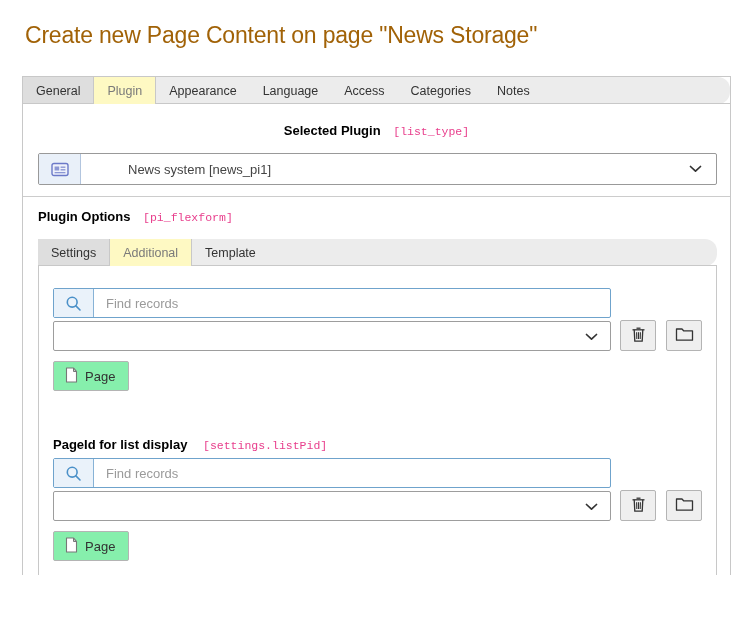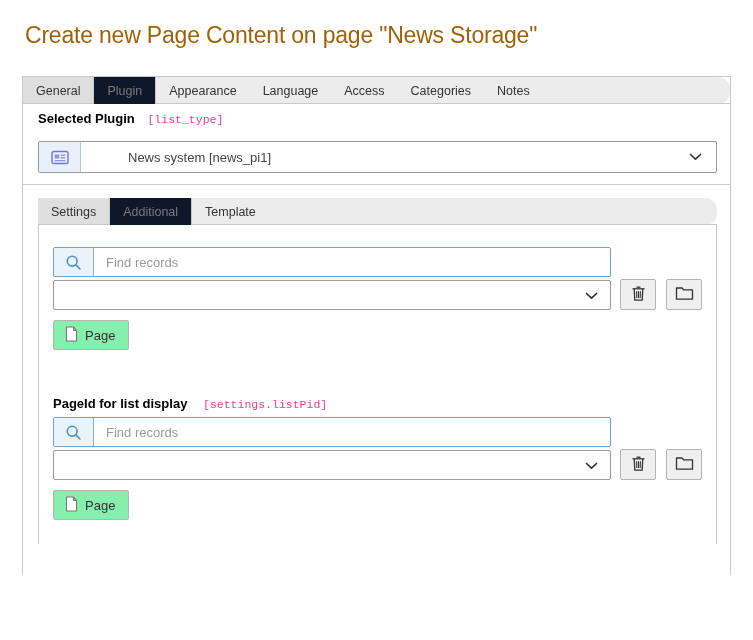--- a/index.html
+++ b/index.html
@@ -33,32 +33,32 @@
   .tabbar::after {
     content: ''; position: absolute; left: 0; right: 0; bottom: 0; height: 1px;
     background: #c8c8c8; z-index: 0;
   }
   .tab {
     display: flex; align-items: center; padding: 0 13px;
     font-size: 12.5px; color: #333; cursor: pointer; white-space: nowrap;
   }
   .tab.focused { background: #dedede; }
   .tab.active {
-    background: #0f172a; color: #7a7a7a; position: relative; z-index: 1;
+    background: #fef9c3; color: #7a7a7a; position: relative; z-index: 1;
     border-left: 1px solid #c8c8c8; border-right: 1px solid #c8c8c8;
   }
   .panel-body { padding: 0 15px; }
   
   .group-label { font-size: 13px; line-height: 16px; }
   .group-label .lbl { font-weight: 700; color: #000; }
   .group-label .code {
     font-family: "Liberation Mono", "DejaVu Sans Mono", monospace;
     font-size: 11.5px; color: #e83e8c; margin-left: 9px;
   }
-  .mt19 { margin-top: 7px; }
+  .mt19 { margin-top: 19px; text-align: center; }
   
   .select-group {
     margin-top: 13px; height: 32px; width: 679px;
     border: 1px solid #999; border-radius: 2px;
     display: flex; align-items: stretch; background: #fff; gap: 32px;
   }
   .select-addon {
     width: 42px; background: #e9f0f9; border-right: 1px solid #b2c5de;
     display: flex; align-items: center; justify-content: center;
     border-radius: 1px 0 0 1px;
@@ -161,20 +161,24 @@
         <span class="select-value">News system [news_pi1]</span>
         <span class="select-caret">
           <svg width="13" height="8" viewBox="0 0 13 8">
             <polyline points="1.5,1.5 6.5,6.2 11.5,1.5" fill="none" stroke="#333" stroke-width="1.7" stroke-linecap="round" stroke-linejoin="round"></polyline>
           </svg>
         </span>
       </div>
 
       <hr class="divider">
 
+      <div class="group-label mt12">
+        <span class="lbl">Plugin Options</span>
+        <span class="code">[pi_flexform]</span>
+      </div>
 
       <div class="subtabs-wrap">
         <div class="tabbar">
           <div class="tab focused">Settings</div>
           <div class="tab active">Additional</div>
           <div class="tab">Template</div>
         </div>
 
         <div class="inner-box">
 

